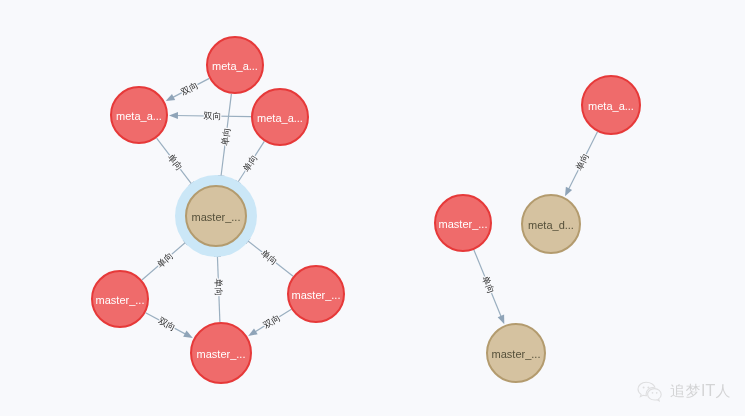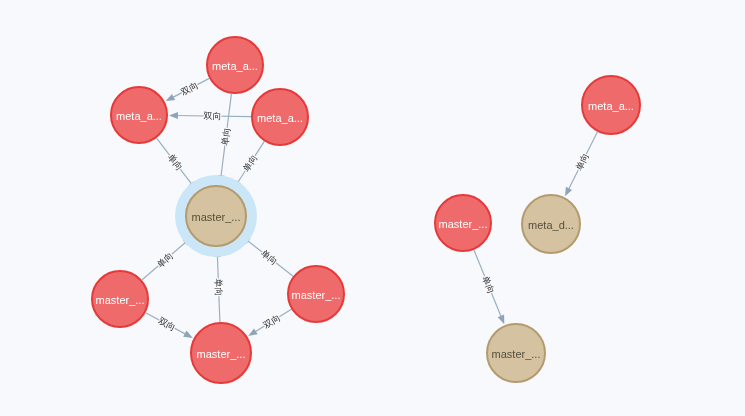--- a/index.html
+++ b/index.html
@@ -200,14 +200,27 @@
           <circle cx="463" cy="223" r="28" class="node-circle node-red"></circle>
           <text x="463" y="223.5" class="node-label-light">master_...</text>
         </g>
         <g>
           <circle cx="516" cy="353" r="29" class="node-circle node-tan"></circle>
           <text x="516" y="353.5" class="node-label-dark">master_...</text>
         </g>
       </g>
   </svg>
 
+  <div id="watermark">
+    <span class="wm-logo">
+      <svg width="26" height="21" viewBox="0 0 26 21">
+        <path d="M9.2 1.2C4.6 1.2 1 4.3 1 8.1c0 2.1 1.2 4 3.1 5.3l-.7 2.3 2.6-1.4c.9.3 1.9.4 2.9.4h.5c-.2-.6-.3-1.2-.3-1.8 0-3.7 3.6-6.7 8.1-6.7h.6C17.1 3.5 13.5 1.2 9.2 1.2z" fill="none" stroke="#c9c9c9" stroke-width="1.1"></path>
+        <circle cx="6.6" cy="6.4" r="1" fill="#c9c9c9"></circle>
+        <circle cx="11.4" cy="6.4" r="1" fill="#c9c9c9"></circle>
+        <path d="M17.6 7.6c-3.9 0-7 2.6-7 5.7 0 3.1 3.1 5.7 7 5.7.8 0 1.6-.1 2.4-.3l2.2 1.2-.6-2c1.6-1 2.6-2.6 2.6-4.5 0-3.2-3-5.8-6.6-5.8z" fill="none" stroke="#c9c9c9" stroke-width="1.1"></path>
+        <circle cx="15.5" cy="11.8" r="0.85" fill="#c9c9c9"></circle>
+        <circle cx="19.7" cy="11.8" r="0.85" fill="#c9c9c9"></circle>
+      </svg>
+    </span>
+    <span class="wm-text">追梦IT人</span>
+  </div>
 
 </div>
 
 </body></html>

